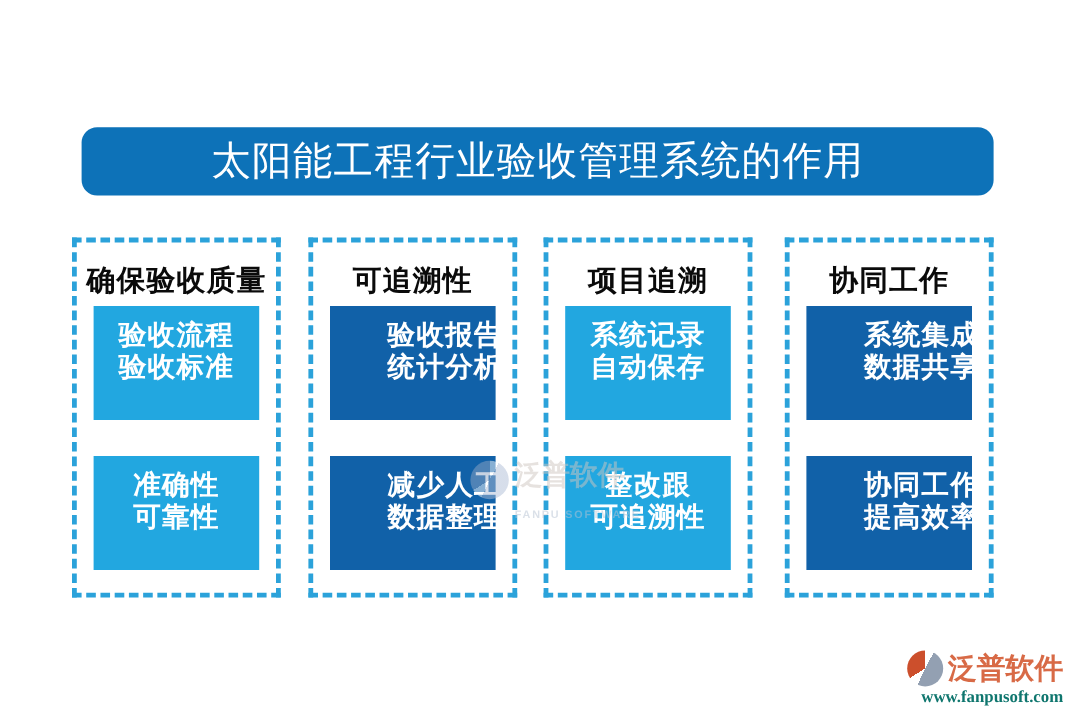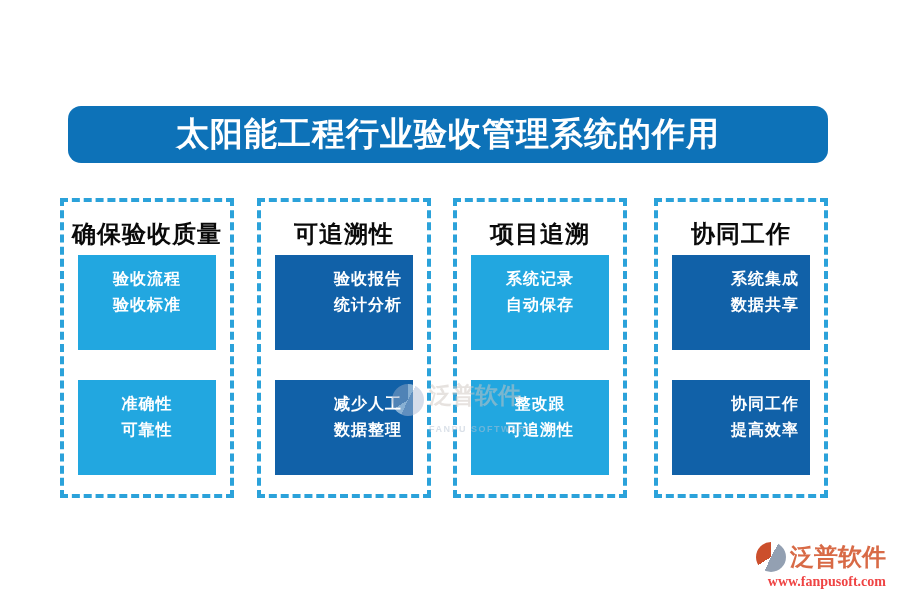--- a/index.html
+++ b/index.html
@@ -16,38 +16,38 @@
     font-family:"Liberation Sans","DejaVu Sans",sans-serif;}
   .stage{position:relative;width:900px;height:600px;background:#fff;}
 
   
   .title-bar{
     position:absolute;left:68px;top:106px;width:760px;height:57px;
     background:var(--title-bg);border-radius:13px;
     display:flex;align-items:center;justify-content:center;
   }
   .title-bar span{
-    color:#fff;font-size:33px;font-weight:bold;letter-spacing:1px;white-space:nowrap;
+    color:#fff;font-size:33px;font-weight:normal;letter-spacing:1px;white-space:nowrap;
   }
 
   
   .col{
     position:absolute;top:198px;width:174px;height:300px;
     border:4px dashed var(--dash);background:transparent;
   }
   .col-header{
     margin-top:16px;text-align:center;
     font-size:24px;font-weight:bold;color:#0a0a0a;letter-spacing:1px;white-space:nowrap;
   }
   .box{
     position:absolute;left:14px;right:14px;height:95px;
     text-align:center;padding-top:11px;
   }
   .box .line{
-    display:block;color:#fff;font-size:16px;font-weight:bold;
+    display:block;color:#fff;font-size:23px;font-weight:bold;
     line-height:26px;letter-spacing:1px;white-space:nowrap;
   }
   .box.b1{top:53px;}
   .box.b2{top:178px;}
   .tone-light .box{background:var(--light-box);}
   .tone-dark  .box{background:var(--dark-box);padding-left:48px;}
 
   
   .fp-glyph{
     border-radius:50%;
@@ -76,21 +76,21 @@
   .wm-sub{font-size:9px;font-weight:bold;color:#b7c3d3;letter-spacing:1.5px;margin-top:18px;white-space:nowrap;}
 
   
   .footer-brand{
     position:absolute;right:14px;bottom:10px;
     display:flex;flex-direction:column;align-items:flex-end;
   }
   .fb-row{display:flex;align-items:center;gap:4px;}
   .footer-brand .fp-glyph{width:30px;height:30px;}
   .fb-name{font-size:24px;font-weight:bold;color:var(--brand-orange);white-space:nowrap;}
-  .fb-url{font-size:14px;font-weight:bold;color:#ef4444;margin-top:1px;
+  .fb-url{font-size:14px;font-weight:bold;color:#0f766e;margin-top:1px;
     font-family:"Liberation Serif","DejaVu Serif",serif;white-space:nowrap;}
 </style>
 </head>
 <body>
 
 <div class="stage">
 
   <div class="title-bar">
     <span>太阳能工程行业验收管理系统的作用</span>
   </div>

